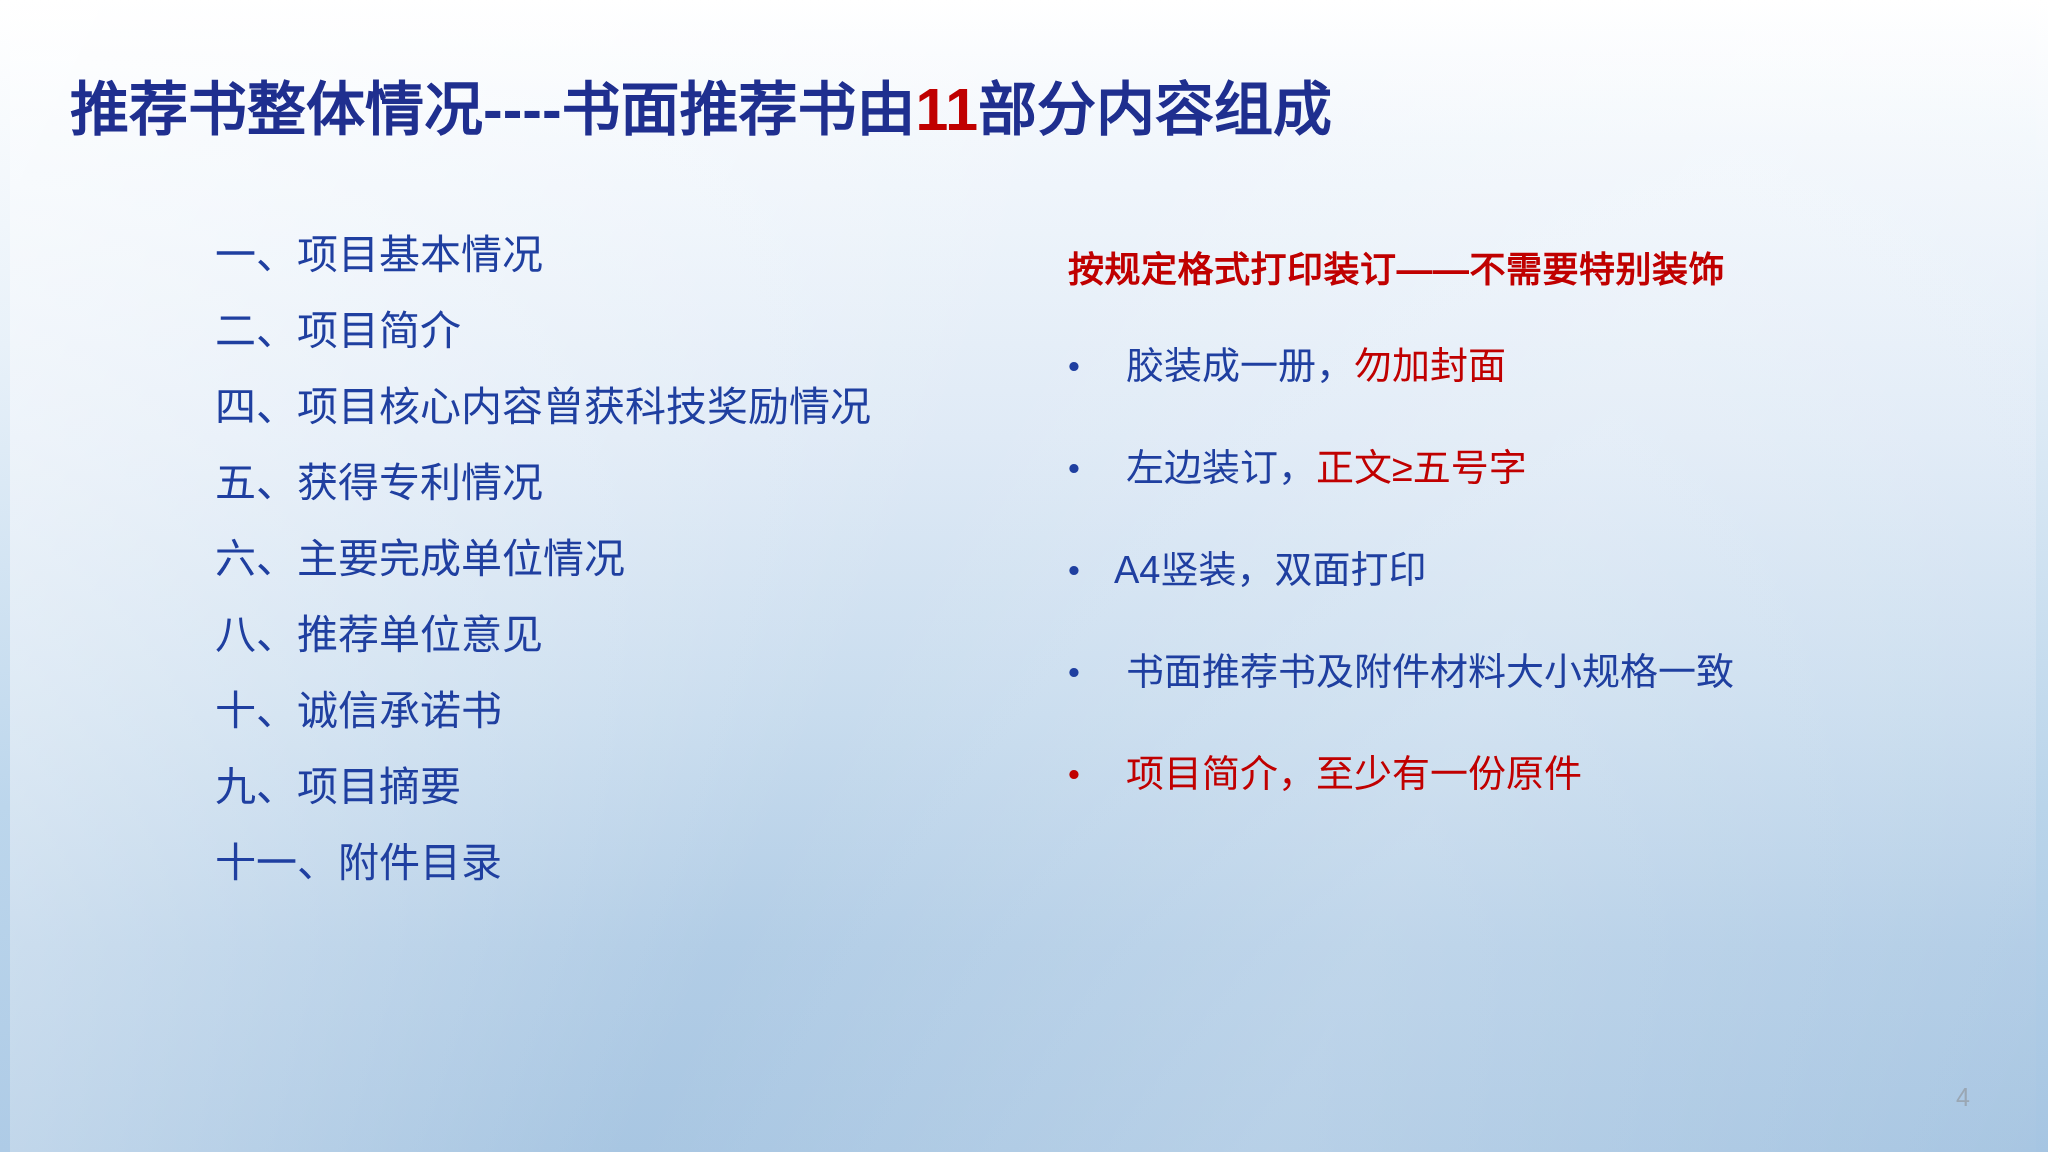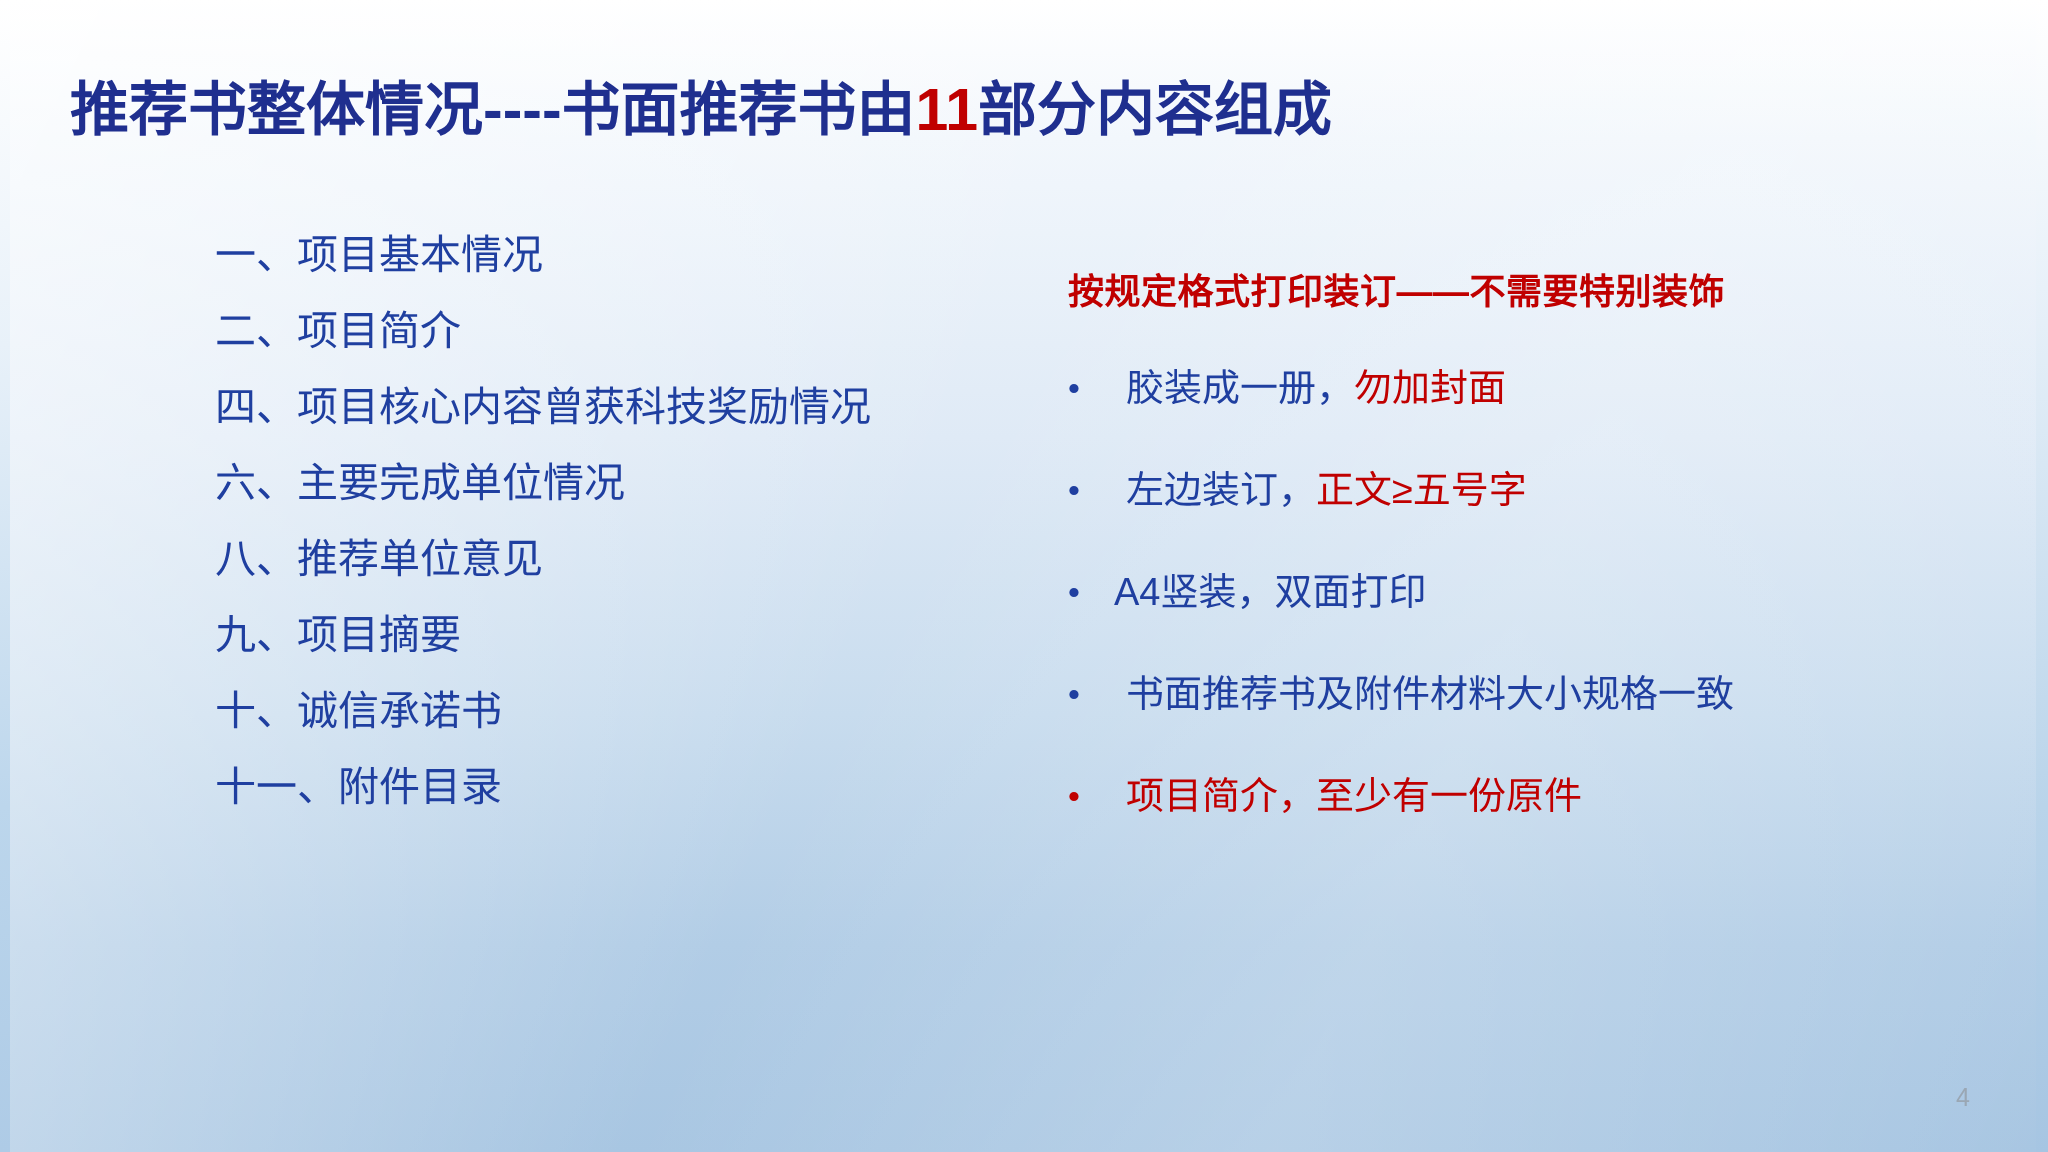--- a/index.html
+++ b/index.html
@@ -71,21 +71,21 @@
     font-size: 41px;
     color: #1f3fa0;
     line-height: 1.0;
     margin-bottom: 35px;
     white-space: nowrap;
   }
 
   .right-col {
     position: absolute;
     left: 1068px;
-    top: 262px;
+    top: 240px;
     width: 900px;
   }
   .right-heading {
     font-size: 36px;
     font-weight: bold;
     color: #c00000;
     white-space: nowrap;
     margin-bottom: 52px;
     letter-spacing: 0.5px;
   }
@@ -138,24 +138,25 @@
   <div class="edge-right"></div>
 
   <div class="title">
     <span>推荐书整体情况----书面推荐书由</span><span class="accent">11</span><span>部分内容组成</span>
   </div>
 
   <div class="left-col">
     <div class="item">一、项目基本情况</div>
     <div class="item">二、项目简介</div>
     <div class="item">四、项目核心内容曾获科技奖励情况</div>
+    <div class="item">五、获得专利情况</div>
     <div class="item">六、主要完成单位情况</div>
     <div class="item">八、推荐单位意见</div>
+    <div class="item">十、诚信承诺书</div>
     <div class="item">九、项目摘要</div>
-    <div class="item">十、诚信承诺书</div>
     <div class="item">十一、附件目录</div>
   </div>
 
   <div class="right-col">
     <div class="right-heading">按规定格式打印装订——不需要特别装饰</div>
 
     <div class="bullet-row">
       <span class="bullet-dot">•</span>
       <span class="bullet-text"><span>胶装成一册，</span><span class="red">勿加封面</span></span>
     </div>

